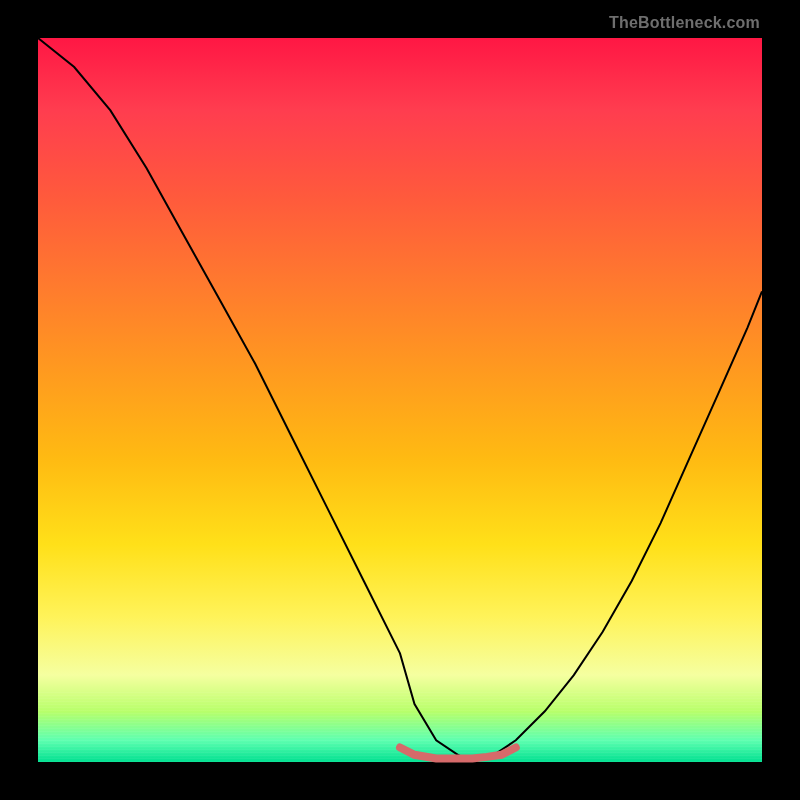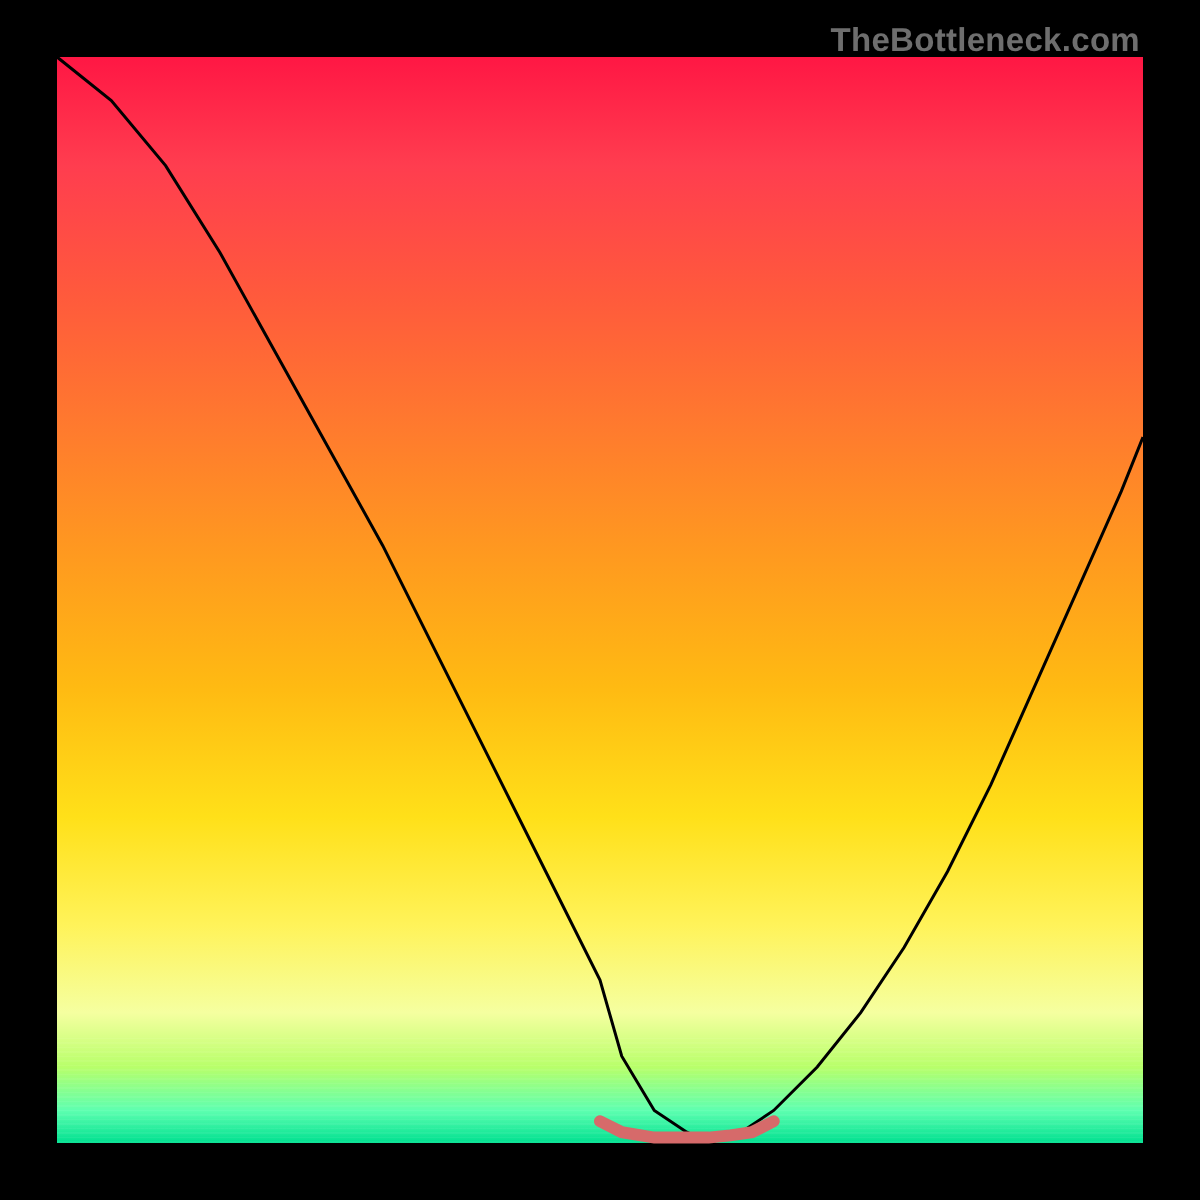--- a/index.html
+++ b/index.html
@@ -41,21 +41,21 @@
       #b8ff6a 93%,
       #5effb0 97%,
       #00e090 100%
     );
   }
   .watermark {
     position: absolute;
     top: 14px;
     right: 40px;
     color: #6e6e6e;
-    font-size: 22px;
+    font-size: 16px;
     font-weight: 600;
     letter-spacing: 0.2px;
     user-select: none;
     margin-left: 12px;
   }
   svg.curves {
     position: absolute;
     left: 0; top: 0;
     width: 724px; height: 724px;
     overflow: visible;

